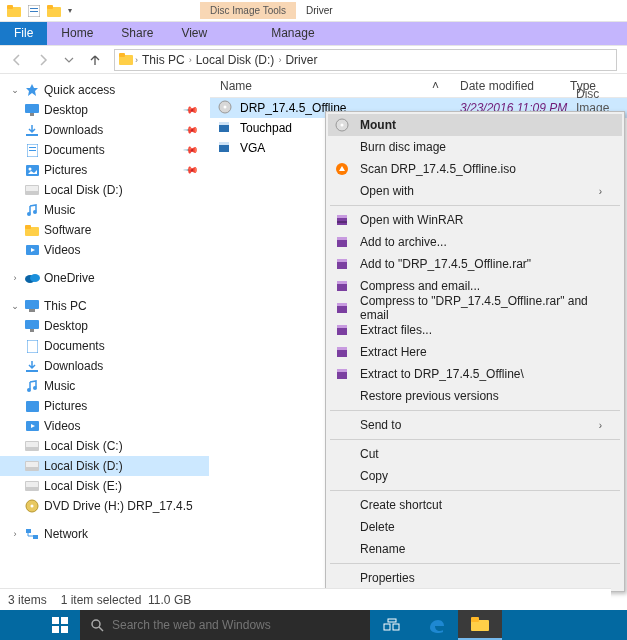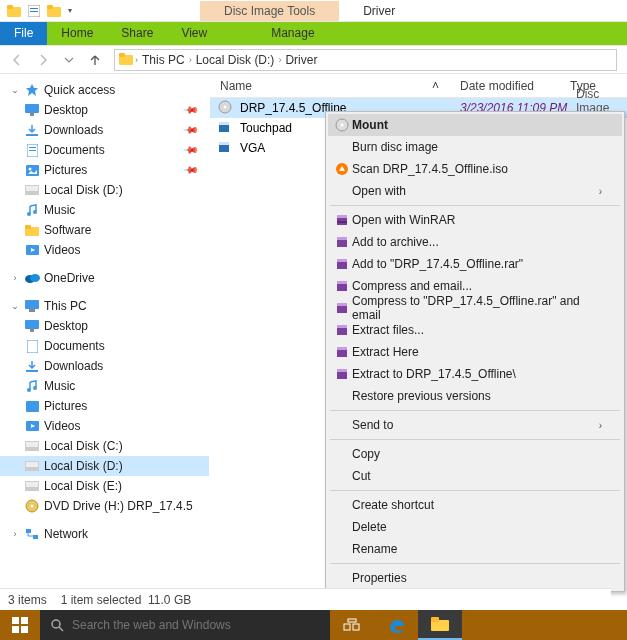--- a/index.html
+++ b/index.html
@@ -4,26 +4,26 @@
 <style>
   * { box-sizing: border-box; margin: 0; padding: 0; font-family: "Segoe UI", Tahoma, sans-serif; font-size: 12px; }
   body { width: 627px; height: 640px; background: #fff; overflow: hidden; position: relative; }
 
   
   .titlebar { height: 22px; background: #fff; display: flex; align-items: center; border-bottom: 1px solid #e5e5e5; }
   .titlebar .qat { display: flex; align-items: center; gap: 4px; padding: 0 6px; }
   .qat-icon { width: 16px; height: 16px; display: inline-flex; align-items: center; justify-content: center; }
   .qat-dd { font-size: 8px; color: #555; padding: 0 2px; }
   .ribbon-context { margin-left: 120px; display: flex; }
-  .ribbon-context .ctx-tab { padding: 3px 24px; font-size: 12px; }
+  .ribbon-context .ctx-tab { padding: 3px 10px; font-size: 10px; }
   .ctx-tab.tools { background: #f8d7b5; color: #555; }
   .ctx-tab.title { background: #fff; color: #333; }
 
   
-  .ribbon { height: 24px; background: #84cc16; display: flex; align-items: stretch; border-bottom: 1px solid #e5e5e5; }
+  .ribbon { height: 24px; background: #c4b5fd; display: flex; align-items: stretch; border-bottom: 1px solid #e5e5e5; }
   .ribbon .tab { padding: 4px 14px; color: #333; cursor: default; }
   .ribbon .tab.file { background: #1979ca; color: #fff; }
   .ribbon .tab.manage { margin-left: 36px; }
 
   
   .addressbar { height: 28px; display: flex; align-items: center; padding: 2px 6px; gap: 4px; border-bottom: 1px solid #e5e5e5; }
   .nav-btn { width: 22px; height: 22px; display: inline-flex; align-items: center; justify-content: center; color: #888; border-radius: 2px; }
   .nav-btn.enabled { color: #333; }
   .breadcrumb { flex: 1; height: 22px; border: 1px solid #ccc; margin: 0 4px; display: flex; align-items: center; padding: 0 4px; gap: 2px; background: #fff; }
   .breadcrumb .bc-item { display: inline-flex; align-items: center; gap: 2px; color: #333; padding: 0 2px; }
@@ -53,32 +53,32 @@
   
   .row { height: 20px; display: flex; align-items: center; padding-left: 8px; gap: 6px; }
   .row.selected { background: #cce8ff; }
   .row .ficon { width: 16px; height: 16px; }
   .row .fname { width: 214px; }
   .row .fdate { width: 110px; color: #701a75; font-style: italic; }
   .row .ftype { flex: 1; color: #555; }
 
   
   .ctxmenu { position: absolute; left: 325px; top: 111px; width: 300px; background: #f0f0f0; border: 1px solid #bcbcbc; box-shadow: 2px 2px 4px rgba(0,0,0,.25); padding: 2px; }
-  .ctxmenu .mitem { height: 22px; display: flex; align-items: center; padding: 0 20px 0 4px; color: #222; }
+  .ctxmenu .mitem { height: 22px; display: flex; align-items: center; padding: 0 20px 0 4px; gap: 8px; color: #222; }
   .ctxmenu .mitem.hl { background: #d8d8d8; font-weight: bold; }
   .ctxmenu .micon { width: 20px; height: 16px; display: inline-flex; align-items: center; justify-content: center; }
   .ctxmenu .mlabel { flex: 1; }
   .ctxmenu .marrow { color: #555; font-size: 10px; }
   .ctxmenu .sep { height: 1px; background: #d0d0d0; margin: 3px 2px; }
 
   
   .statusbar { position: absolute; bottom: 30px; left: 0; right: 16px; height: 22px; display: flex; align-items: center; padding: 0 8px; gap: 14px; border-top: 1px solid #e5e5e5; background: #fff; color: #444; }
 
   
-  .taskbar { position: absolute; bottom: 0; left: 0; right: 0; height: 30px; background: #a16207; display: flex; align-items: stretch; }
+  .taskbar { position: absolute; bottom: 0; left: 0; right: 0; height: 30px; background: #0369a1; display: flex; align-items: stretch; padding-left: 40px; }
   .start { width: 40px; display: flex; align-items: center; justify-content: center; color: #fff; }
   .search { flex: 0 0 290px; background: #2b2b2b; color: #aaa; display: flex; align-items: center; padding: 0 10px; gap: 8px; }
   .search input { background: transparent; border: none; color: #ccc; flex: 1; outline: none; }
   .taskbar .tbtn { width: 44px; display: flex; align-items: center; justify-content: center; color: #fff; }
   .tbtn.active { background: #3a3a3a; border-bottom: 2px solid #76b9ed; }
 
   
   svg { display: block; }
 </style>
 </head>
@@ -534,25 +534,25 @@
     </div>
   <div class="sep"></div>
   <div class="mitem">
       <span class="micon"></span>
       <span class="mlabel">Send to</span>
       <span class="marrow">›</span>
     </div>
   <div class="sep"></div>
   <div class="mitem">
       <span class="micon"></span>
+      <span class="mlabel">Cut</span>
+    </div>
+  <div class="mitem">
+      <span class="micon"></span>
       <span class="mlabel">Copy</span>
-    </div>
-  <div class="mitem">
-      <span class="micon"></span>
-      <span class="mlabel">Cut</span>
     </div>
   <div class="sep"></div>
   <div class="mitem">
       <span class="micon"></span>
       <span class="mlabel">Create shortcut</span>
     </div>
   <div class="mitem">
       <span class="micon"></span>
       <span class="mlabel">Delete</span>
     </div>

